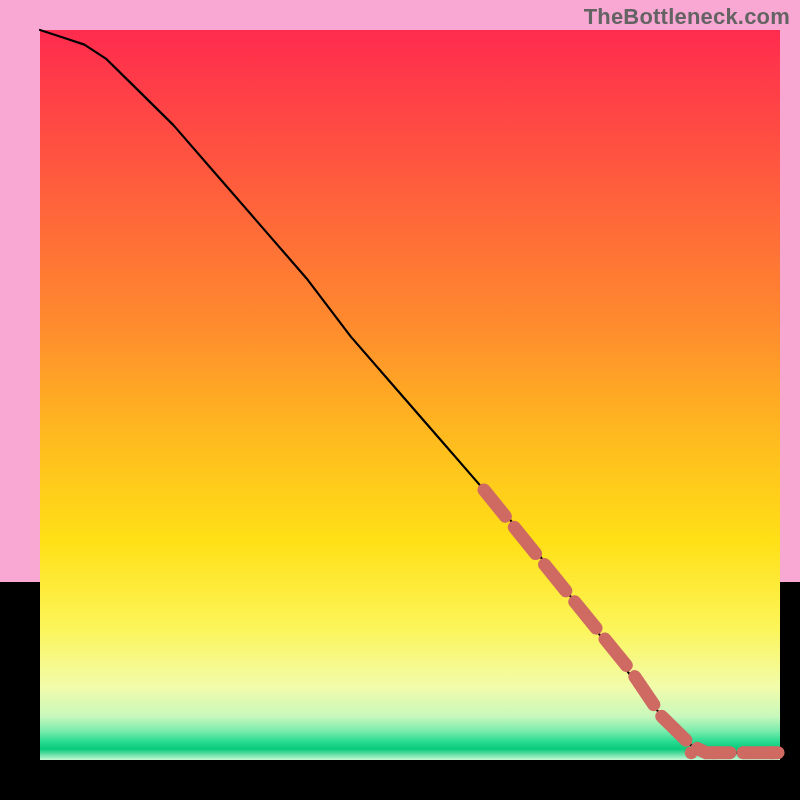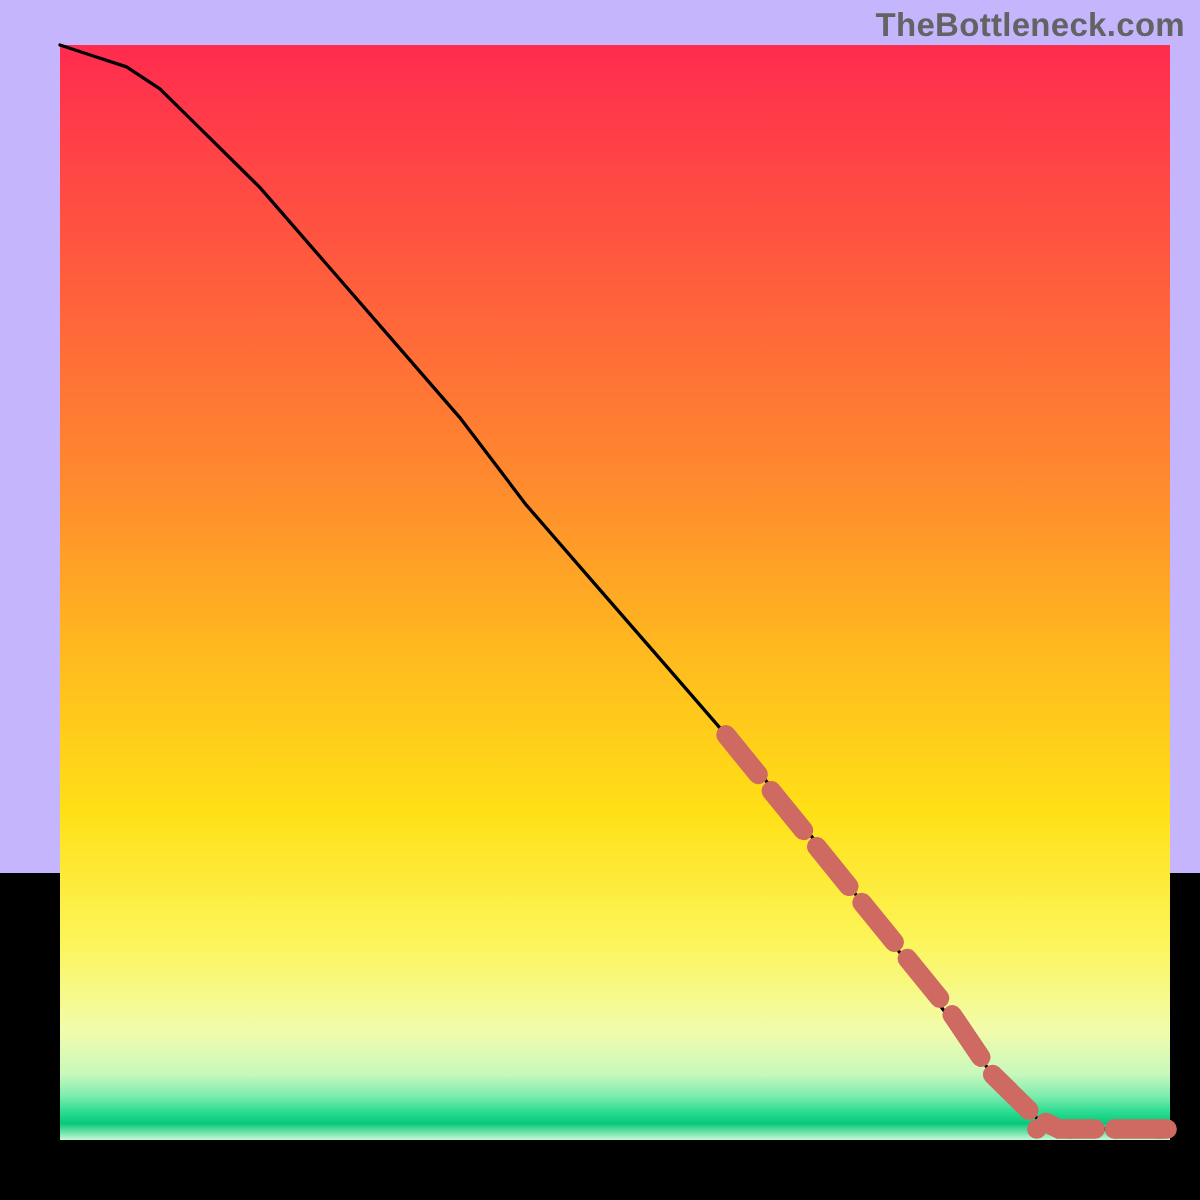--- a/index.html
+++ b/index.html
@@ -7,21 +7,21 @@
     padding: 0;
     width: 800px;
     height: 800px;
     background: #000;
     overflow: hidden;
   }
   .stage {
     position: relative;
     width: 800px;
     height: 582px;
-    background: #c4b5fd;
+    background: #f9a8d4;
   }
   svg { display: block; }
   .watermark {
     position: absolute;
     top: 4px;
     right: 10px;
     font-family: Arial, Helvetica, sans-serif;
     font-size: 22px;
     font-weight: 600;
     color: #636363;

